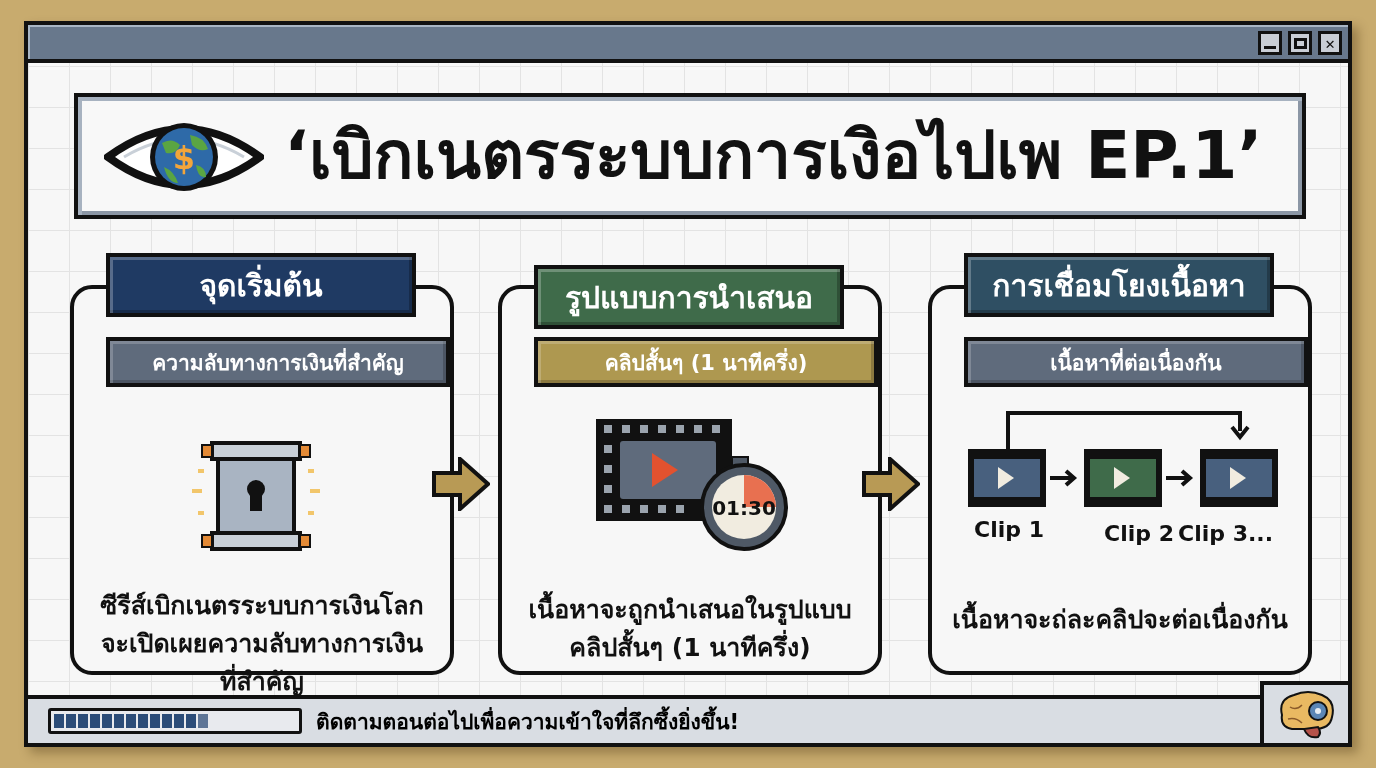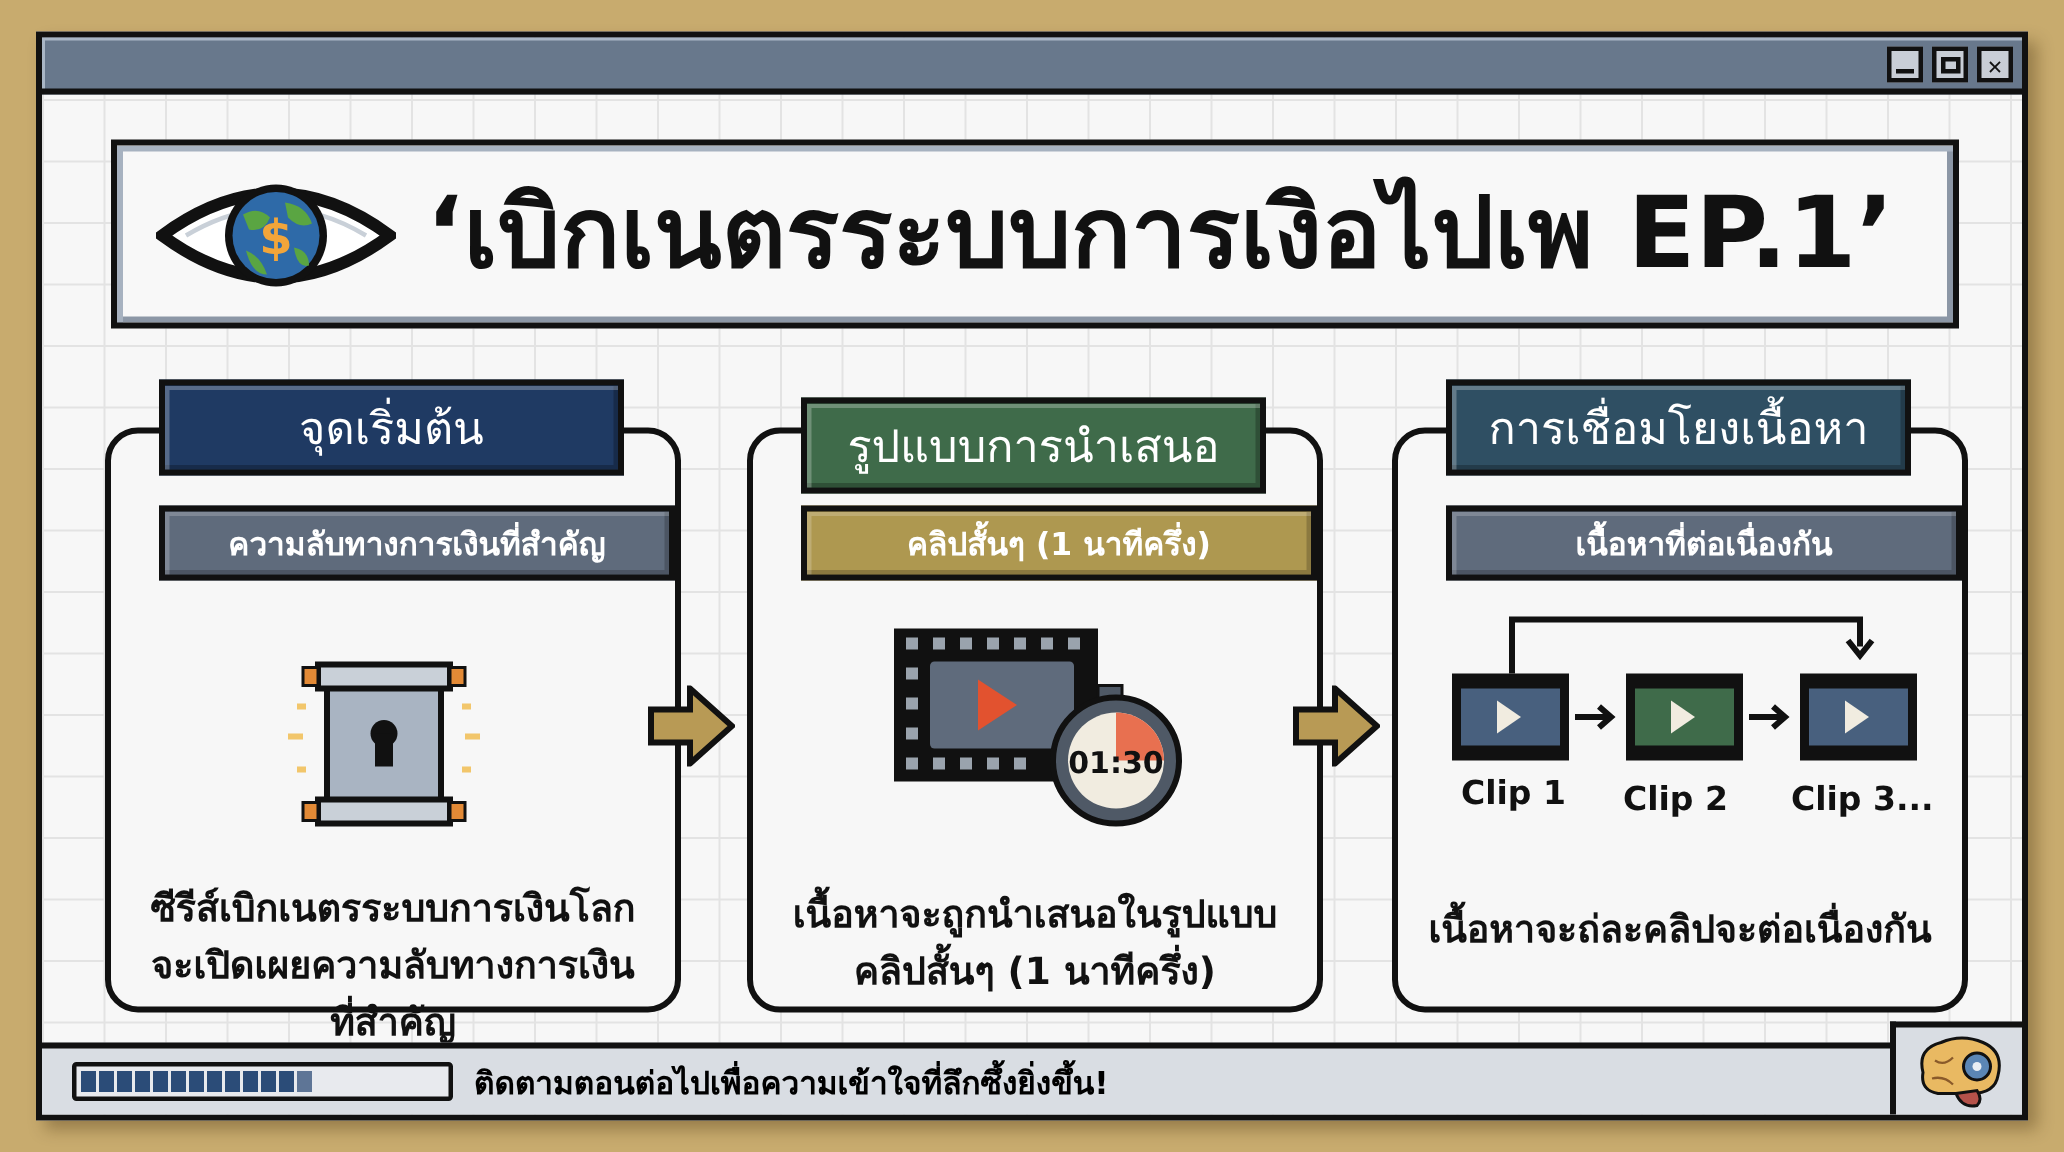--- a/index.html
+++ b/index.html
@@ -46,21 +46,21 @@
     font-size: 66px; font-weight: bold; color: #111; white-space: nowrap; line-height: 90px;
   }
 
   .card {
     position: absolute; top: 260px; width: 384px; height: 390px;
     border: 4px solid #111; border-radius: 22px; background: #f7f7f7;
   }
   .card-head {
     position: absolute; top: 228px; height: 64px; width: 310px;
     border: 4px solid #111;
-    color: #fff; font-size: 30px; font-weight: normal;
+    color: #fff; font-size: 30px; font-weight: bold;
     display: flex; align-items: center; justify-content: center;
     box-shadow: inset 3px 3px 0 rgba(255,255,255,0.25), inset -3px -3px 0 rgba(0,0,0,0.25);
   }
   .card-sub {
     position: absolute; top: 312px; height: 50px; width: 344px;
     border: 4px solid #111;
     color: #fff; font-size: 21px; font-weight: bold;
     display: flex; align-items: center; justify-content: center;
     box-shadow: inset 3px 3px 0 rgba(255,255,255,0.2), inset -3px -3px 0 rgba(0,0,0,0.2);
   }
@@ -209,22 +209,22 @@
         <path d="M148 58 L164 69 L148 80 Z" fill="#f1ece0"></path>
       </g>
       <path d="M200 69 H224 M216 62 L224 69 L216 76" fill="none" stroke="#111" stroke-width="4"></path>
       <g>
         <rect x="234" y="40" width="78" height="58" fill="#111"></rect>
         <rect x="240" y="50" width="66" height="38" fill="#48607e"></rect>
         <path d="M264 58 L280 69 L264 80 Z" fill="#f1ece0"></path>
       </g>
     </svg>
     <div class="clip-label" style="left:42px;top:228px;">Clip 1</div>
-    <div class="clip-label" style="left:150px;top:232px;">Clip 2</div>
-    <div class="clip-label" style="left:262px;top:232px;">Clip 3...</div>
+    <div class="clip-label" style="left:172px;top:232px;">Clip 2</div>
+    <div class="clip-label" style="left:246px;top:232px;">Clip 3...</div>
     <div class="card-desc" style="top:312px;">เนื้อหาจะถ่ละคลิปจะต่อเนื่องกัน</div>
   </div>
   <div class="card-head" style="left:936px;background:#2f4f63;">การเชื่อมโยงเนื้อหา</div>
   <div class="card-sub" style="left:936px;background:#5f6b7c;">เนื้อหาที่ต่อเนื่องกัน</div>
 
   <div class="statusbar">
     <div class="progress">
       <div class="seg"></div>
         <div class="seg"></div>
         <div class="seg"></div>

